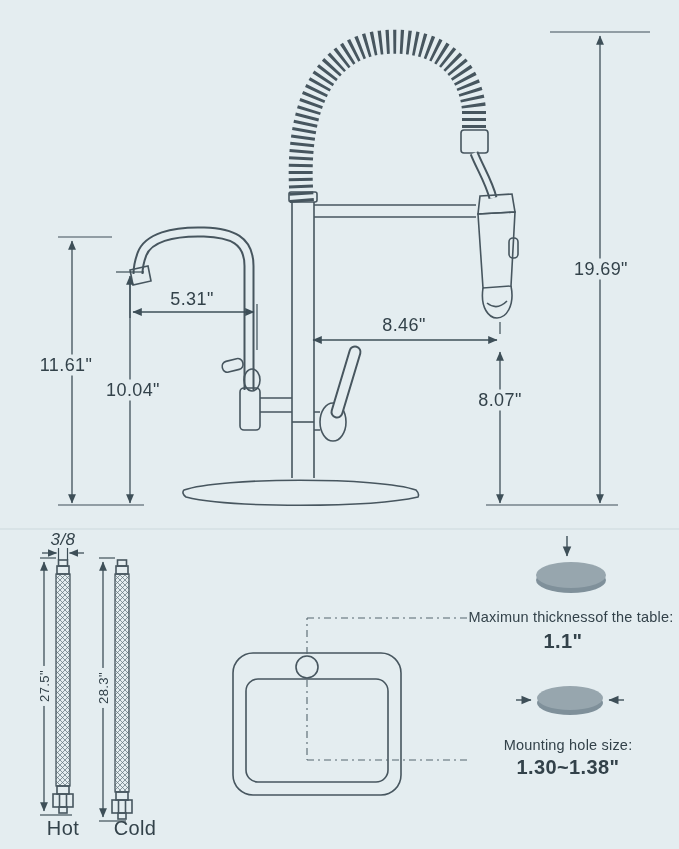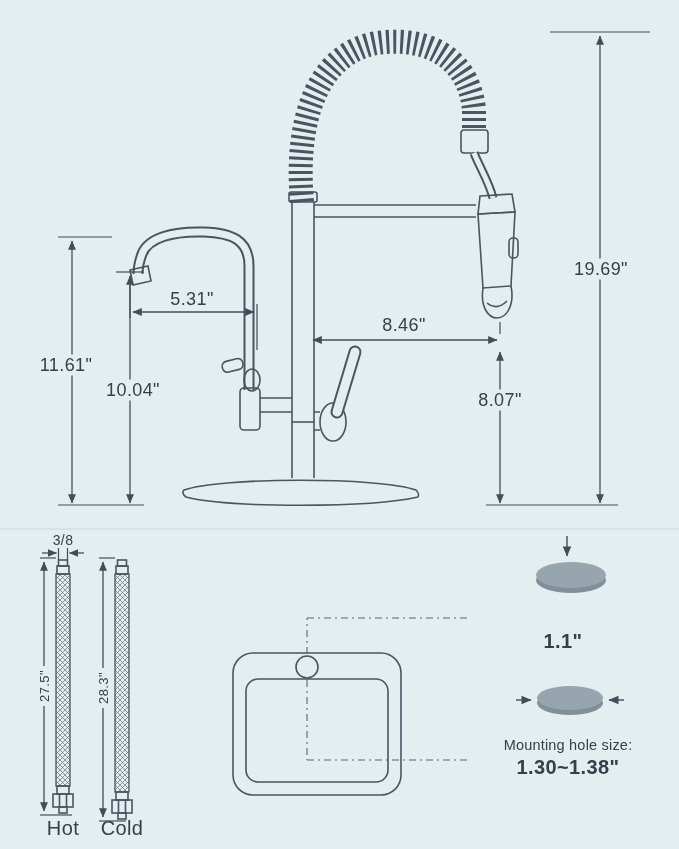--- a/index.html
+++ b/index.html
@@ -16,21 +16,21 @@
   .dim{stroke:#3e4f58;stroke-width:1.3;fill:none;
        marker-start:url(#arrow);marker-end:url(#arrow);}
   .tick{stroke:#3e4f58;stroke-width:1.2;fill:none;}
   .leader{stroke:#55666f;stroke-width:1.1;fill:none;stroke-dasharray:7 4 2 4;}
   .dim-label{
     position:absolute;transform:translate(-50%,-50%);
     font-size:18px;font-weight:500;letter-spacing:.4px;white-space:nowrap;
   }
   .masked{background:#e4edf0;padding:0 5px;}
   .rot{transform:translate(-50%,-50%) rotate(-90deg);font-size:13px;padding:0 4px;}
-  .small{font-size:14px;}
+  .small{font-size:17px;font-style:italic;}
   .hose-name{font-size:20px;font-weight:500;}
   .note-label{font-size:14.5px;font-weight:500;letter-spacing:.2px;}
   .note-value{font-size:20px;font-weight:700;letter-spacing:.4px;}
 </style>
 </head>
 <body>
 
 <div class="canvas">
 
   <svg width="679" height="849" viewBox="0 0 679 849">
@@ -172,19 +172,20 @@
   <span class="dim-label masked" style="left:66px;top:365px;">11.61"</span>
   <span class="dim-label masked" style="left:133px;top:390px;">10.04"</span>
   <span class="dim-label" style="left:192px;top:299px;">5.31"</span>
   <span class="dim-label" style="left:404px;top:325px;">8.46"</span>
   <span class="dim-label masked" style="left:500px;top:400px;">8.07"</span>
 
   <span class="dim-label small" style="left:63px;top:540px;">3/8</span>
   <span class="dim-label rot masked" style="left:44px;top:686px;">27.5"</span>
   <span class="dim-label rot masked" style="left:103px;top:688px;">28.3"</span>
   <span class="dim-label hose-name" style="left:63px;top:828px;">Hot</span>
-  <span class="dim-label hose-name" style="left:122px;top:828px;">Cold</span>
+  <span class="dim-label hose-name" style="left:135px;top:828px;">Cold</span>
 
+  <span class="dim-label note-label" style="left:571px;top:617px;">Maximun thicknessof the table:</span>
   <span class="dim-label note-value" style="left:563px;top:641px;">1.1"</span>
   <span class="dim-label note-label" style="left:568px;top:745px;text-align:center;">Mounting hole size:</span>
   <span class="dim-label note-value" style="left:568px;top:767px;">1.30~1.38"</span>
 
 </div>
 
 </body></html>

